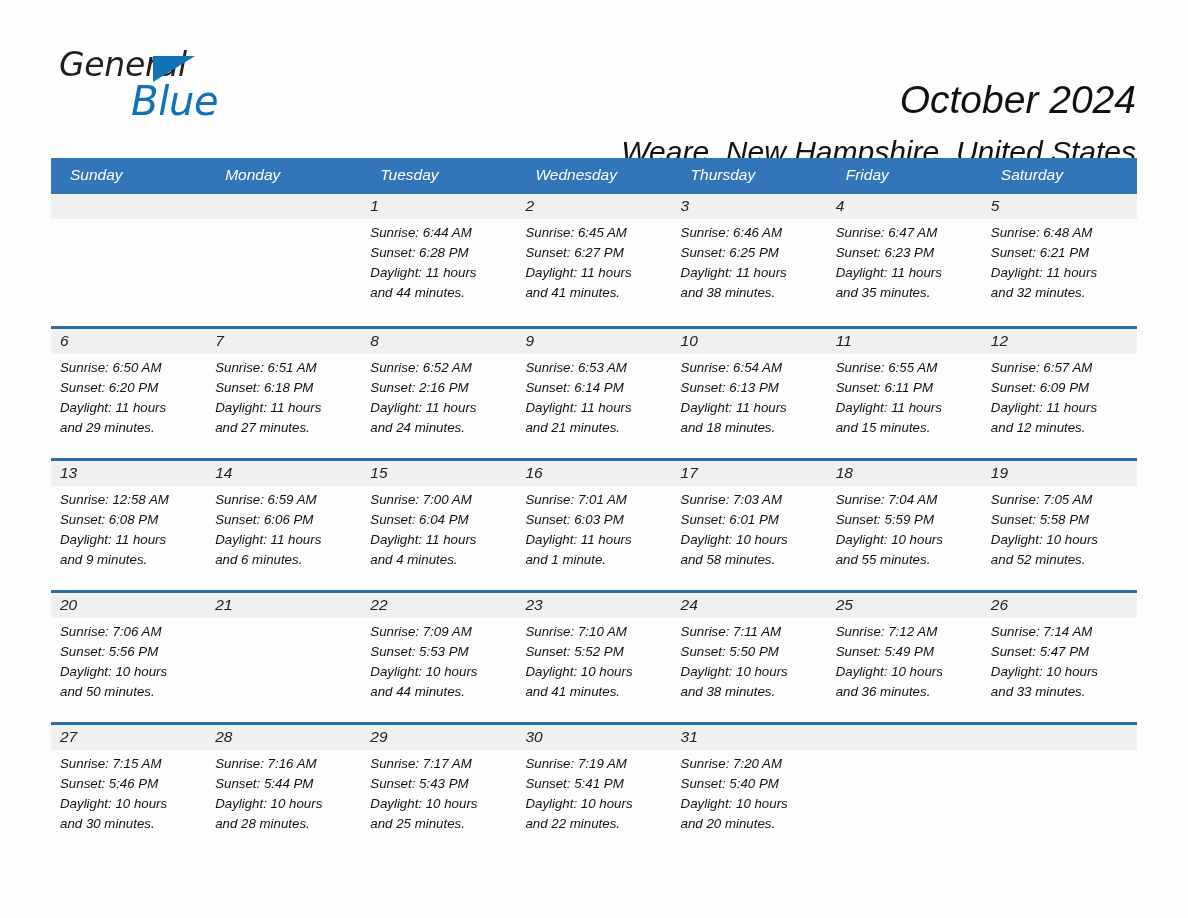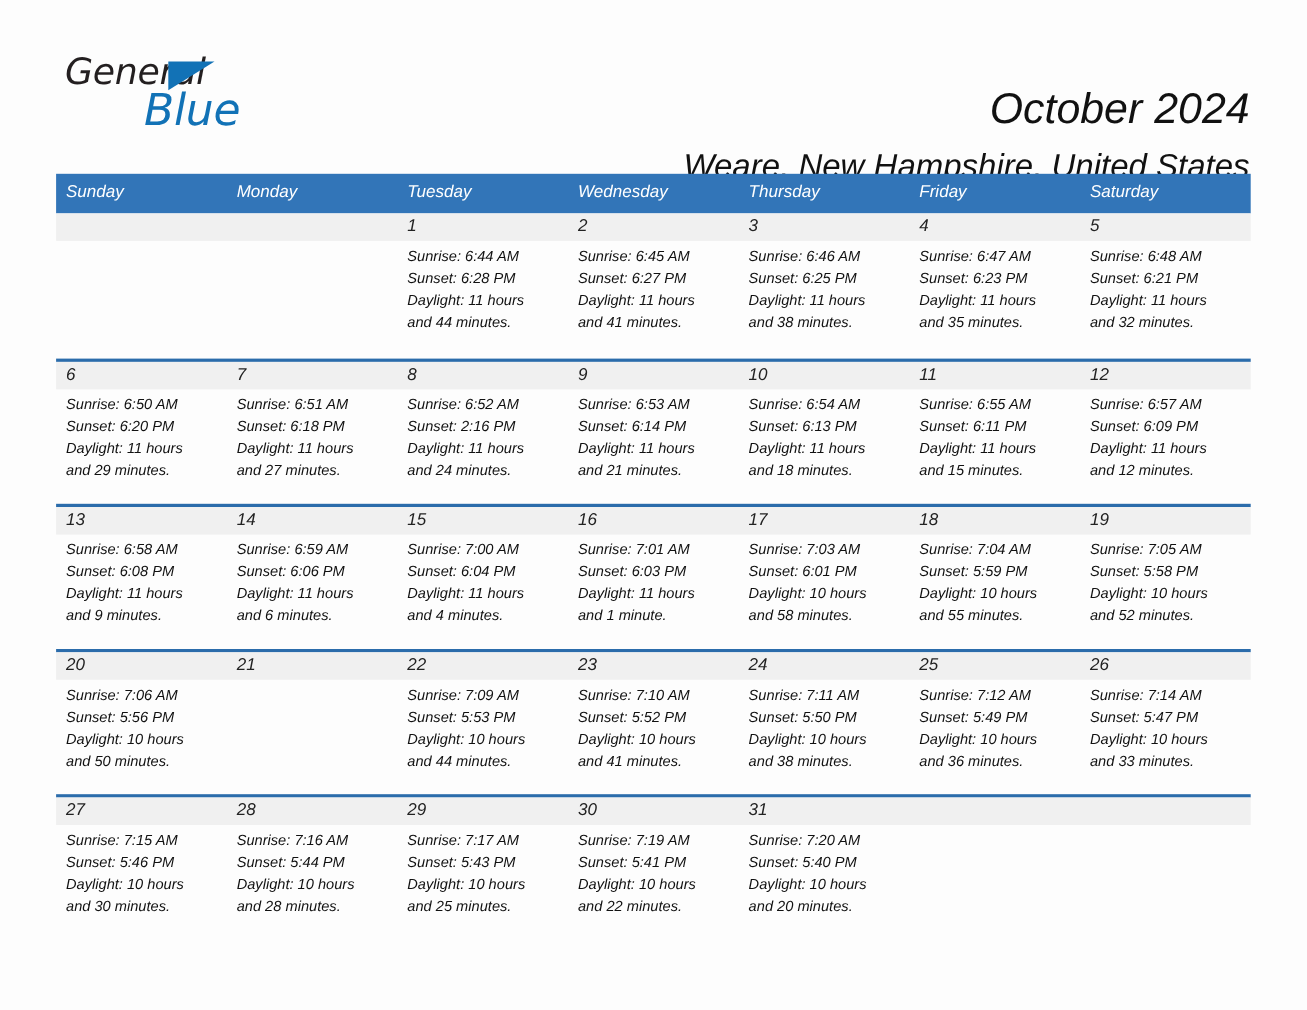--- a/index.html
+++ b/index.html
@@ -101,21 +101,21 @@
 
   .weekday-row {
     display: flex;
     background: #3275b8;
   }
   .weekday {
     flex: 1 1 0;
     box-sizing: border-box;
     color: #ffffff;
     font-size: 15.5px;
-    padding: 8px 0 9px 9px;
+    padding: 8px 0 9px 19px;
     line-height: 1.2;
   }
 
   .week {
     position: relative;
     border-top: 3px solid #2b6cab;
     height: 132px;
     box-sizing: border-box;
   }
   .week:first-of-type {
@@ -315,21 +315,21 @@
               </div>
             </div>
           </div>
         </div>
         <div class="week">
           <div class="week-banner"></div>
           <div class="week-cells">
             <div class="daycell">
               <div class="daynum">13</div>
               <div class="dayinfo">
-                <div>Sunrise: 6:58 AM</div>
+                <div>Sunrise: 12:58 AM</div>
                 <div>Sunset: 6:08 PM</div>
                 <div class="wrap">Daylight: 11 hours and 9 minutes.</div>
               </div>
             </div>
             <div class="daycell">
               <div class="daynum">14</div>
               <div class="dayinfo">
                 <div>Sunrise: 6:59 AM</div>
                 <div>Sunset: 6:06 PM</div>
                 <div class="wrap">Daylight: 11 hours and 6 minutes.</div>

